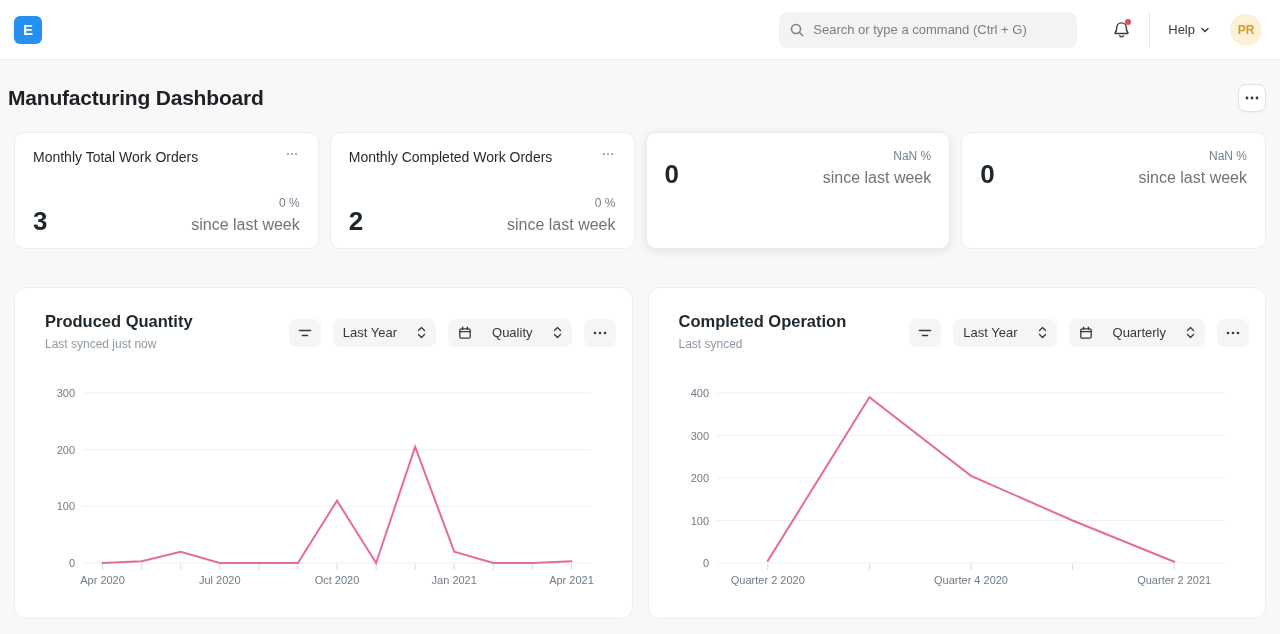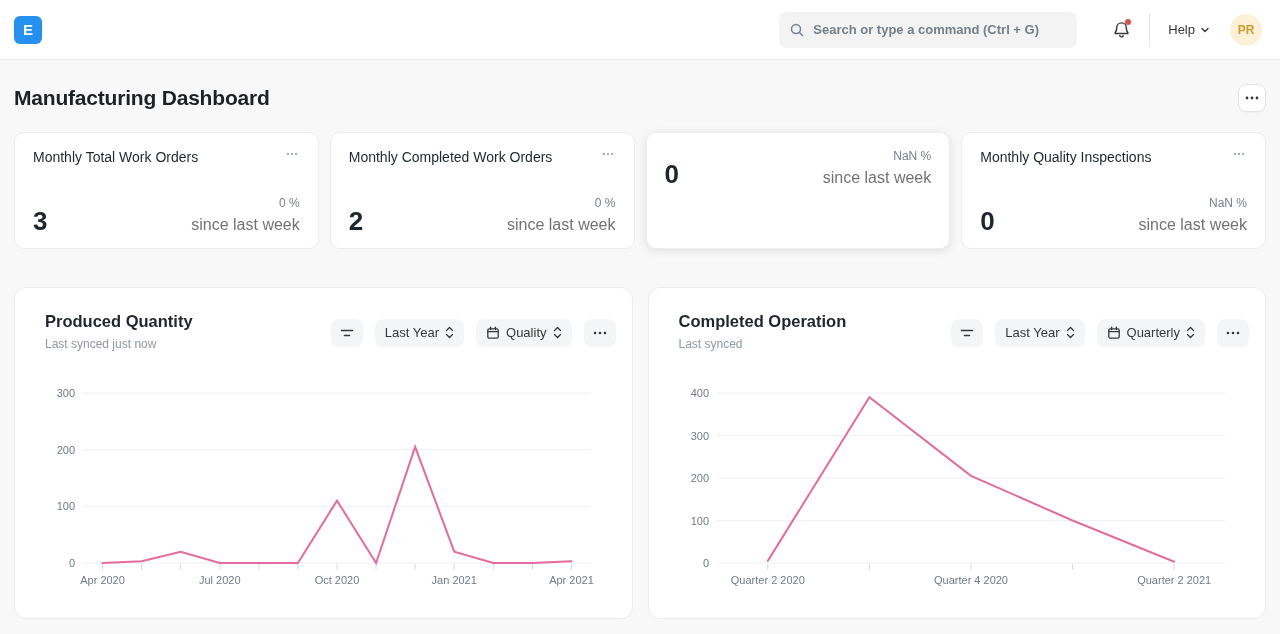--- a/index.html
+++ b/index.html
@@ -19,40 +19,40 @@
     color:#fff; font-weight:bold; font-size:15px;
     display:flex; align-items:center; justify-content:center;
   }
   .nav-spacer { flex:1; }
   .search-wrap {
     width:298px; height:36px; background:#f3f3f3; border-radius:8px;
     display:flex; align-items:center; padding:0 10px; gap:8px;
   }
   .search-wrap input {
     border:none; outline:none; background:transparent; flex:1;
-    font-size:13px; color:#0f172a; font-family:inherit;font-weight:bold;
+    font-size:13px; color:#0f172a; font-family:inherit;
   }
   .search-wrap input::placeholder { color:#74808b; }
   .nav-right { display:flex; align-items:center; margin-left:32px; }
   .bell-btn { position:relative; width:24px; height:24px; cursor:pointer;
     display:flex; align-items:center; justify-content:center; }
   .bell-dot { position:absolute; top:1px; right:2px; width:6px; height:6px;
     border-radius:50%; background:#e24c4c; }
   .nav-divider { width:1px; height:34px; background:#e4e7e9; margin:0 18px 0 16px; }
   .help-menu { display:flex; align-items:center; gap:5px; cursor:pointer;
     font-size:13px; color:#383838; margin-right:20px; }
   .avatar {
     width:32px; height:32px; border-radius:50%; background:#fcf0d7;
     color:#cf9c2e; font-size:12px; font-weight:bold;
     display:flex; align-items:center; justify-content:center; cursor:pointer;
   }
   
   .page-head {
     display:flex; align-items:center; justify-content:space-between;
-    padding:24px 14px 20px 14px;
+    padding:24px 14px 20px 8px;
   }
   .page-title { font-size:21px; font-weight:bold; letter-spacing:-0.2px; color:#1d2126; }
   .page-menu-btn {
     width:28px; height:28px; background:#fff; border:1px solid #e3e3e3;
     border-radius:8px; display:flex; align-items:center; justify-content:center;
     cursor:pointer; box-shadow:0 1px 2px rgba(0,0,0,0.04); color:#383838;
   }
   
   .cards-row {
     display:grid; grid-template-columns:repeat(4,1fr); gap:11px;
@@ -83,21 +83,21 @@
   }
   .chart-head {
     display:flex; justify-content:space-between; align-items:center;
     padding:24px 16px 0 30px;
   }
   .chart-title { font-size:16.5px; font-weight:bold; color:#1f272e; }
   .chart-subtitle { font-size:12px; color:#8d99a6; margin-top:6px; }
   .chart-controls { display:flex; align-items:center; gap:12px; margin-top:2px; }
   .ctrl-btn {
     height:28px; background:#f4f5f6; border:none; border-radius:8px;
-    display:inline-flex; align-items:center; gap:6px; padding:0 10px;
+    display:inline-flex; align-items:center; gap:20px; padding:0 10px;
     font-size:13px; color:#383838; cursor:pointer; font-family:inherit;
   }
   .ctrl-btn.icon-only { width:32px; justify-content:center; padding:0; }
   .chart-body { padding:26px 16px 0 16px; }
   .chart-svg text { font-family:"Liberation Sans", sans-serif; font-size:11px; fill:#6f7b87; }
   .chart-svg .grid { stroke:#edeff1; stroke-width:1; }
   .chart-svg .tick { stroke:#d6dadd; stroke-width:1; }
   .icon { display:inline-flex; line-height:0; }
 </style>
 </head>
@@ -206,32 +206,20 @@
     <div class="num-card-bottom">
       <span class="num-value">0</span>
       <span class="num-meta">
         <div class="num-percent">NaN %</div>
         <div class="num-caption">since last week</div>
       </span>
     </div>
   </div>
 
   <div class="num-card">
-    <div class="num-card-top">
-      <span class="num-card-title">Monthly Quality Inspections</span>
-      <span class="card-menu-btn">
-        <svg width="12" height="4" viewBox="0 0 12 4">
-            <g fill="#8d99a6">
-          <circle cx="2" cy="2" r="1.1"></circle>
-              <circle cx="6" cy="2" r="1.1"></circle>
-              <circle cx="10" cy="2" r="1.1"></circle>
-            </g>
-          </svg>
-      </span>
-    </div>
     <div class="num-card-bottom">
       <span class="num-value">0</span>
       <span class="num-meta">
         <div class="num-percent">NaN %</div>
         <div class="num-caption">since last week</div>
       </span>
     </div>
   </div>
 </div>
 

